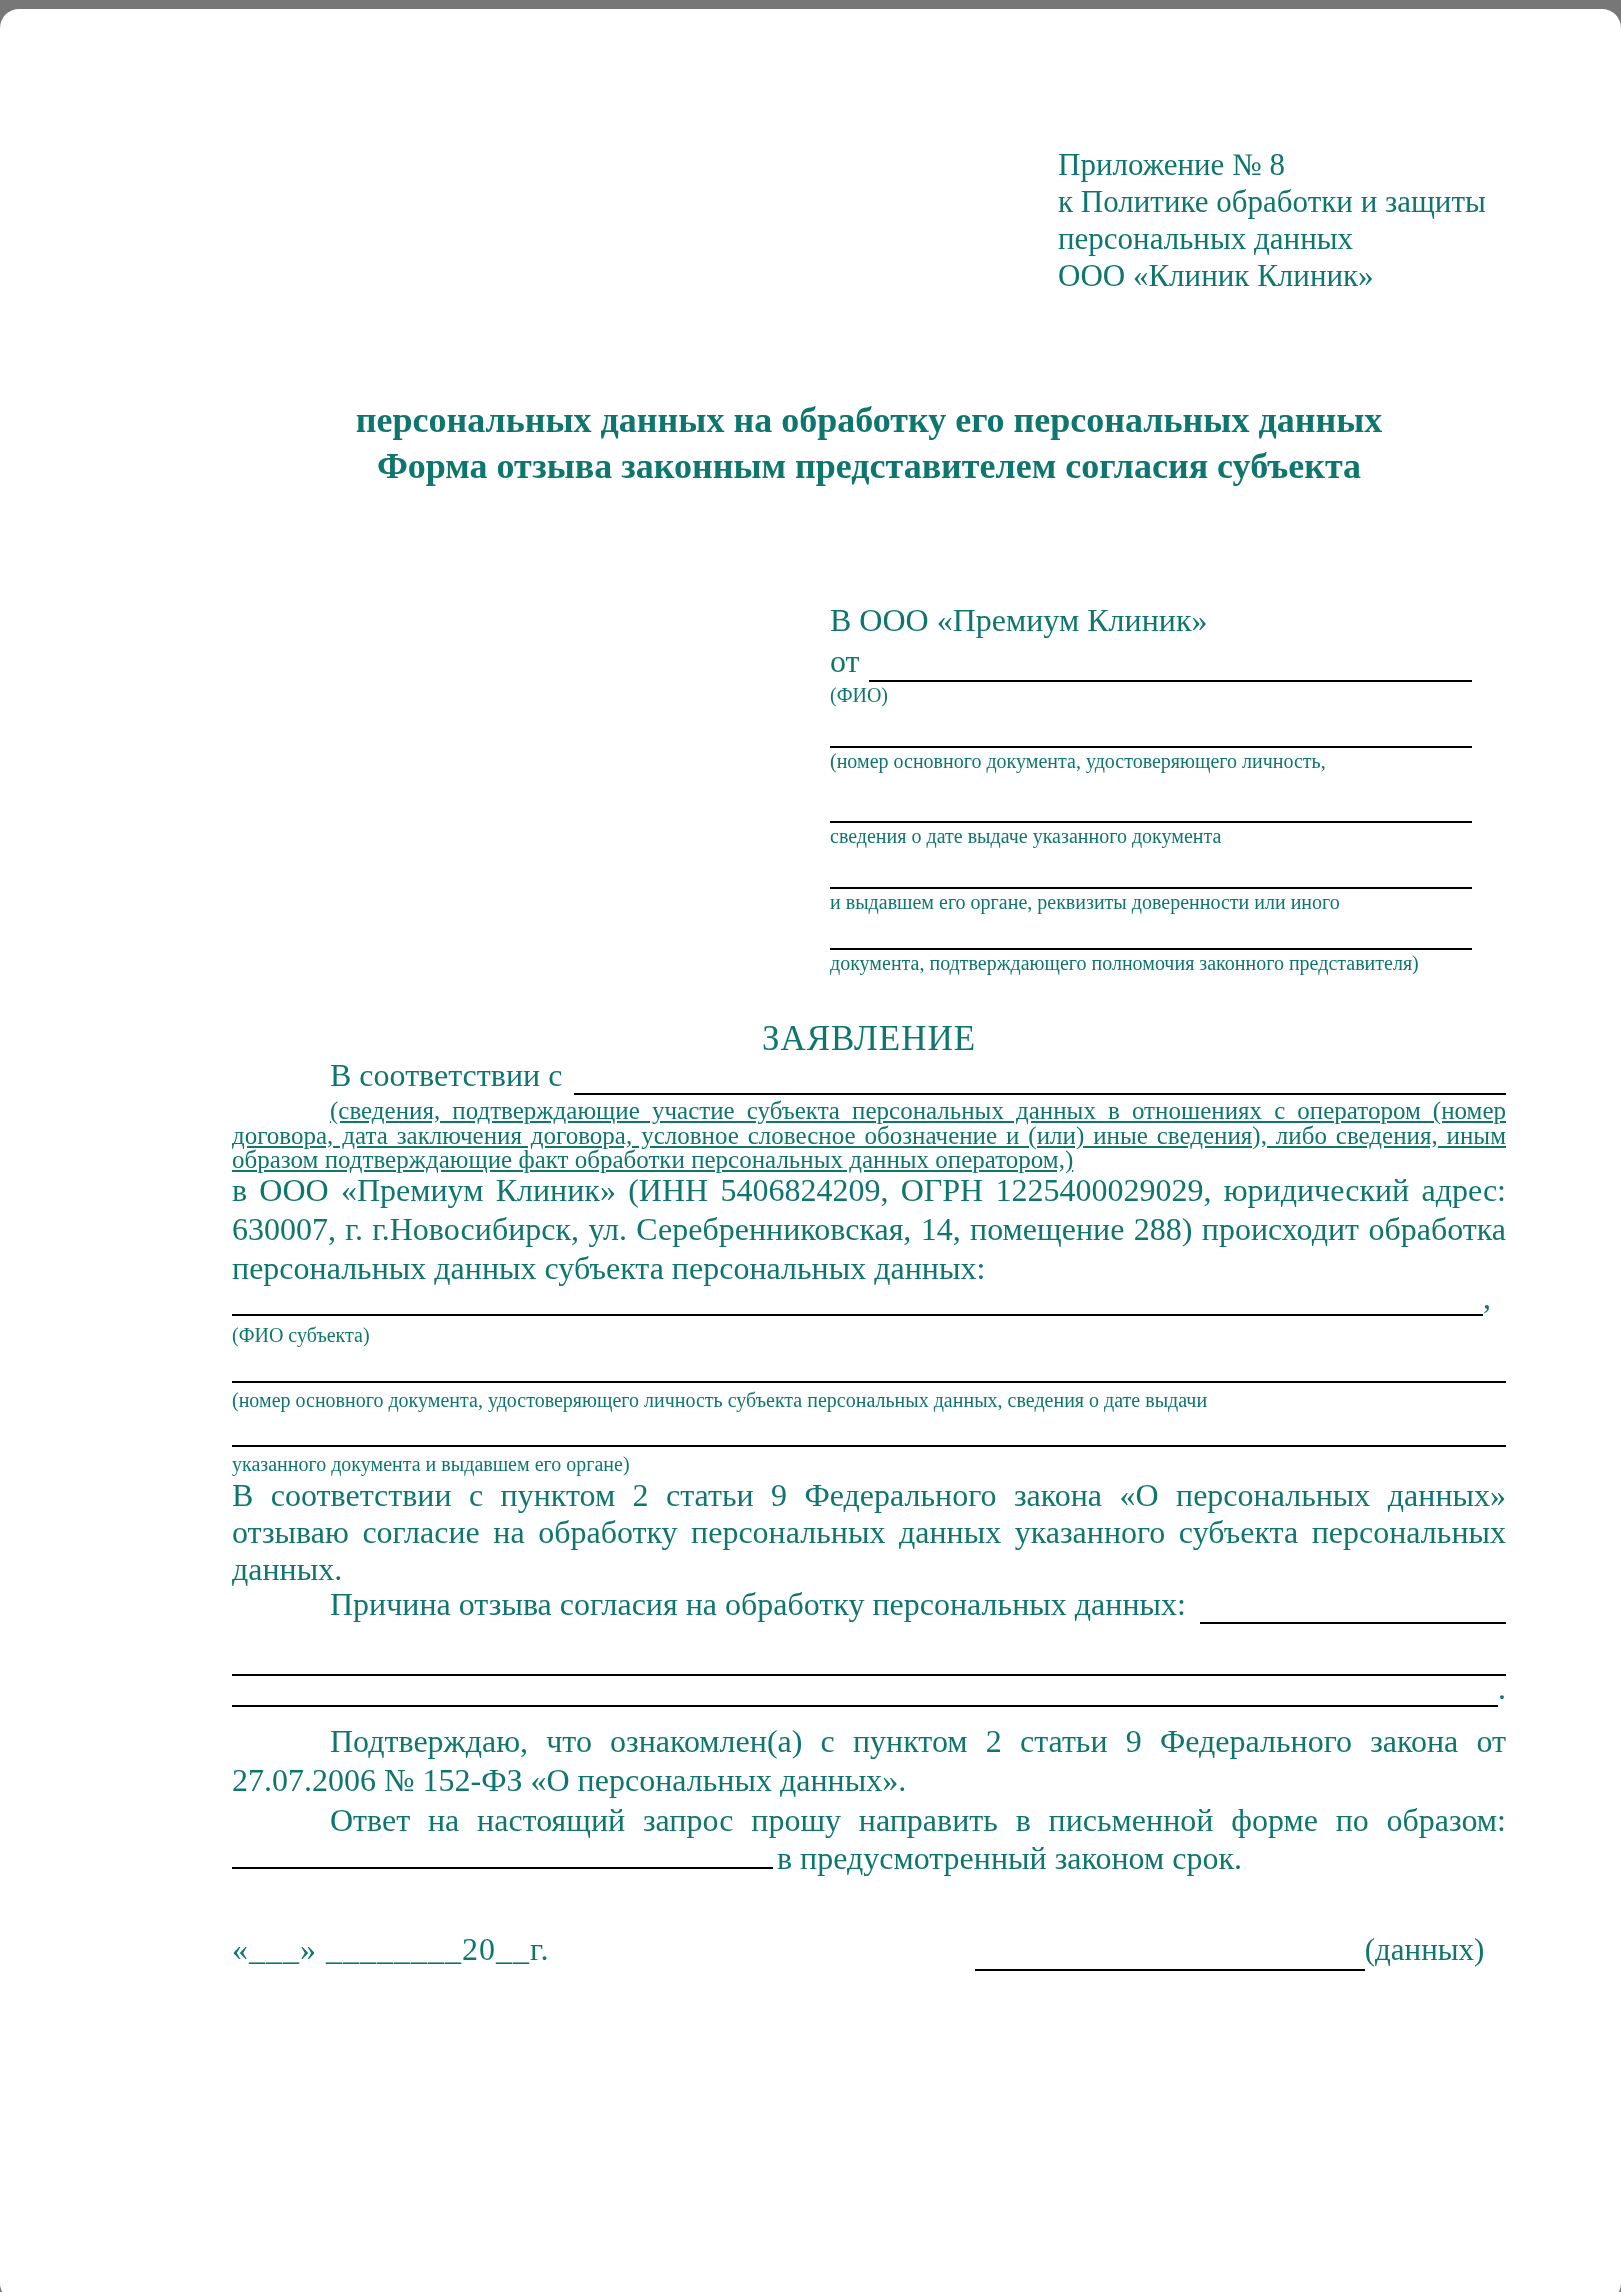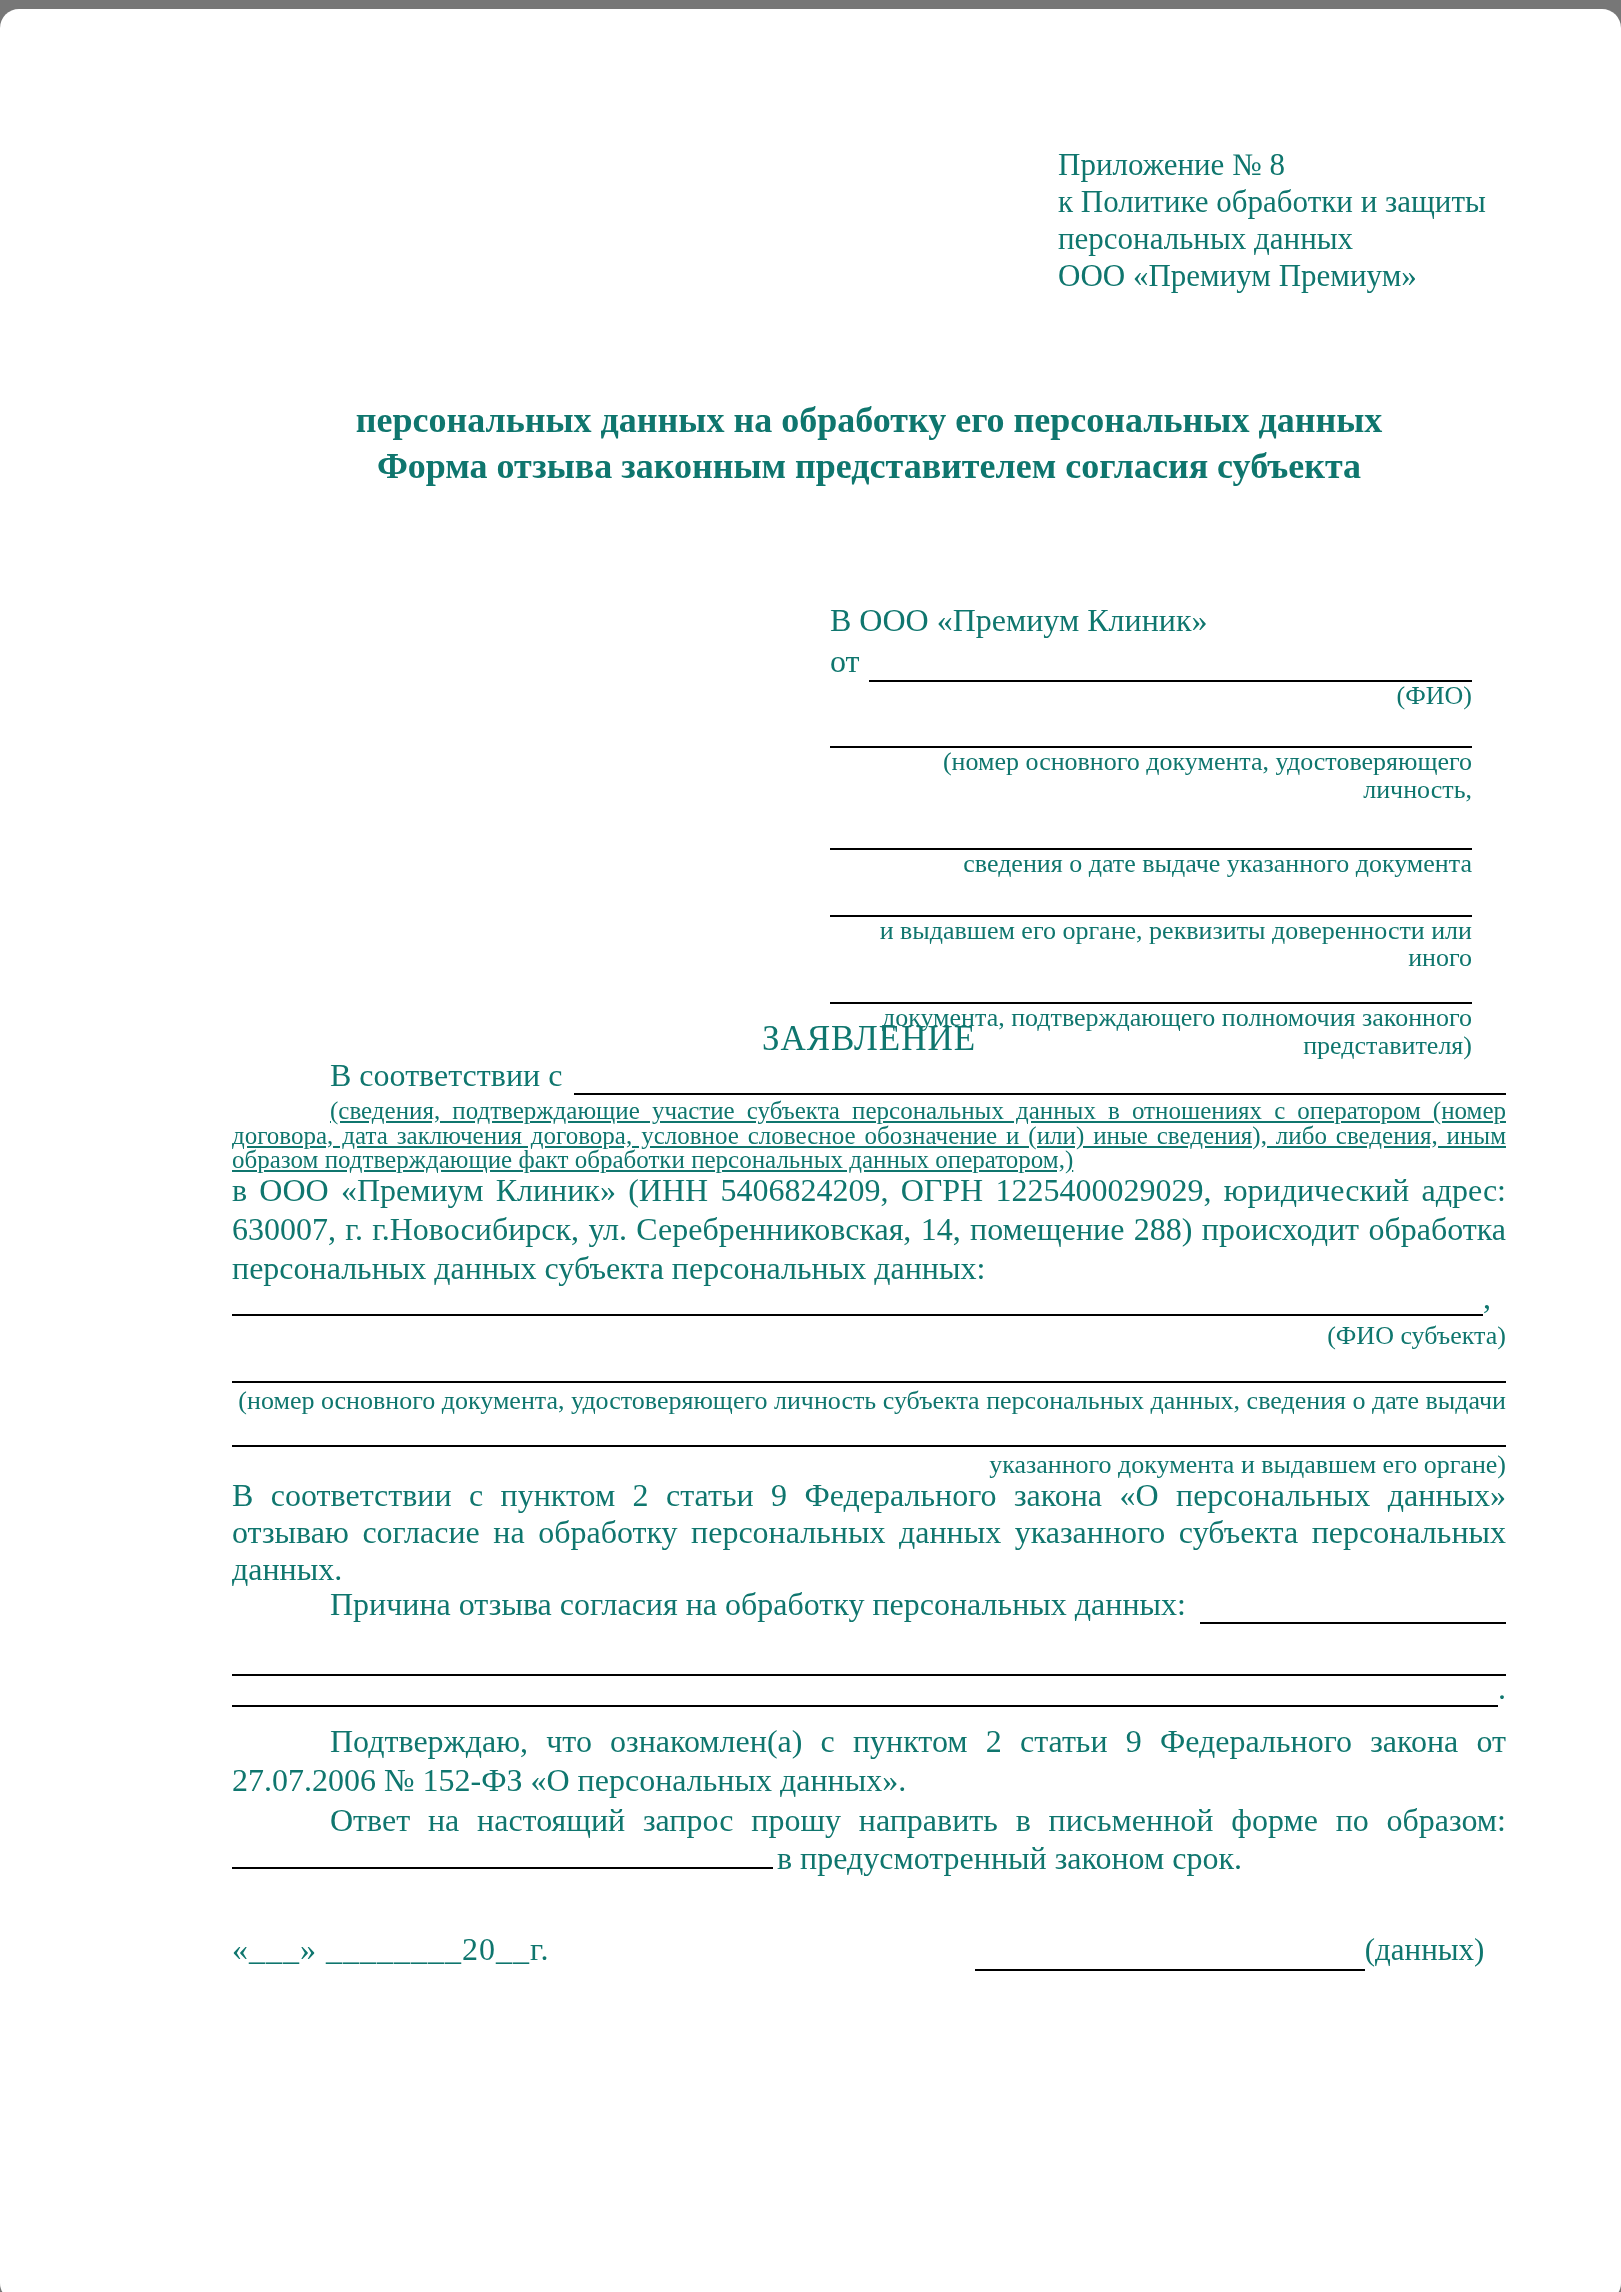--- a/index.html
+++ b/index.html
@@ -19,21 +19,21 @@
 
   .title{position:absolute;top:388px;left:0;width:100%;
     font-size:36px;font-weight:bold;line-height:46px;text-align:center;}
 
   .addr{position:absolute;top:591px;left:598px;width:642px;font-size:32px;}
   .addr-to{line-height:41px;}
   .row{display:flex;align-items:flex-end;}
   .addr-from{line-height:41px;}
   .addr-from .lbl{white-space:nowrap;padding-right:9.8px;}
   .fill{flex:1;border-bottom:2.9px solid #000;height:33px;}
-  .cap{font-size:26px;line-height:27.4px;text-align:right;}
+  .cap{font-size:20px;line-height:27.4px;text-align:left;}
   .blank{border-bottom:2.9px solid #000;}
   .b1{height:37px;} .b2{height:45px;} .b3{height:37px;} .b4{height:31px;}
 
   .zayav{position:absolute;top:1008px;left:0;width:100%;text-align:center;
     font-size:35px;line-height:43px;letter-spacing:1px;}
 
   .intro{position:absolute;top:1047px;left:0;width:100%;font-size:32px;line-height:39px;}
   .intro .lbl{white-space:nowrap;margin-left:98px;padding-right:11.8px;}
 
   .note{position:absolute;top:1090px;left:0;width:100%;
@@ -72,21 +72,21 @@
 </head>
 <body>
 
 <div class="page">
   <div class="content">
 
     <div class="hdr">
       <div>Приложение № 8</div>
       <div>к Политике обработки и защиты</div>
       <div>персональных данных</div>
-      <div>ООО «Премиум Премиум»</div>
+      <div>ООО «Клиник Клиник»</div>
     </div>
 
     <div class="title">
       <div>персональных данных на обработку его персональных данных</div>
       <div>Форма отзыва законным представителем согласия субъекта</div>
     </div>
 
     <div class="addr">
       <div class="addr-to">В ООО «Премиум Клиник»</div>
       <div class="row addr-from">

